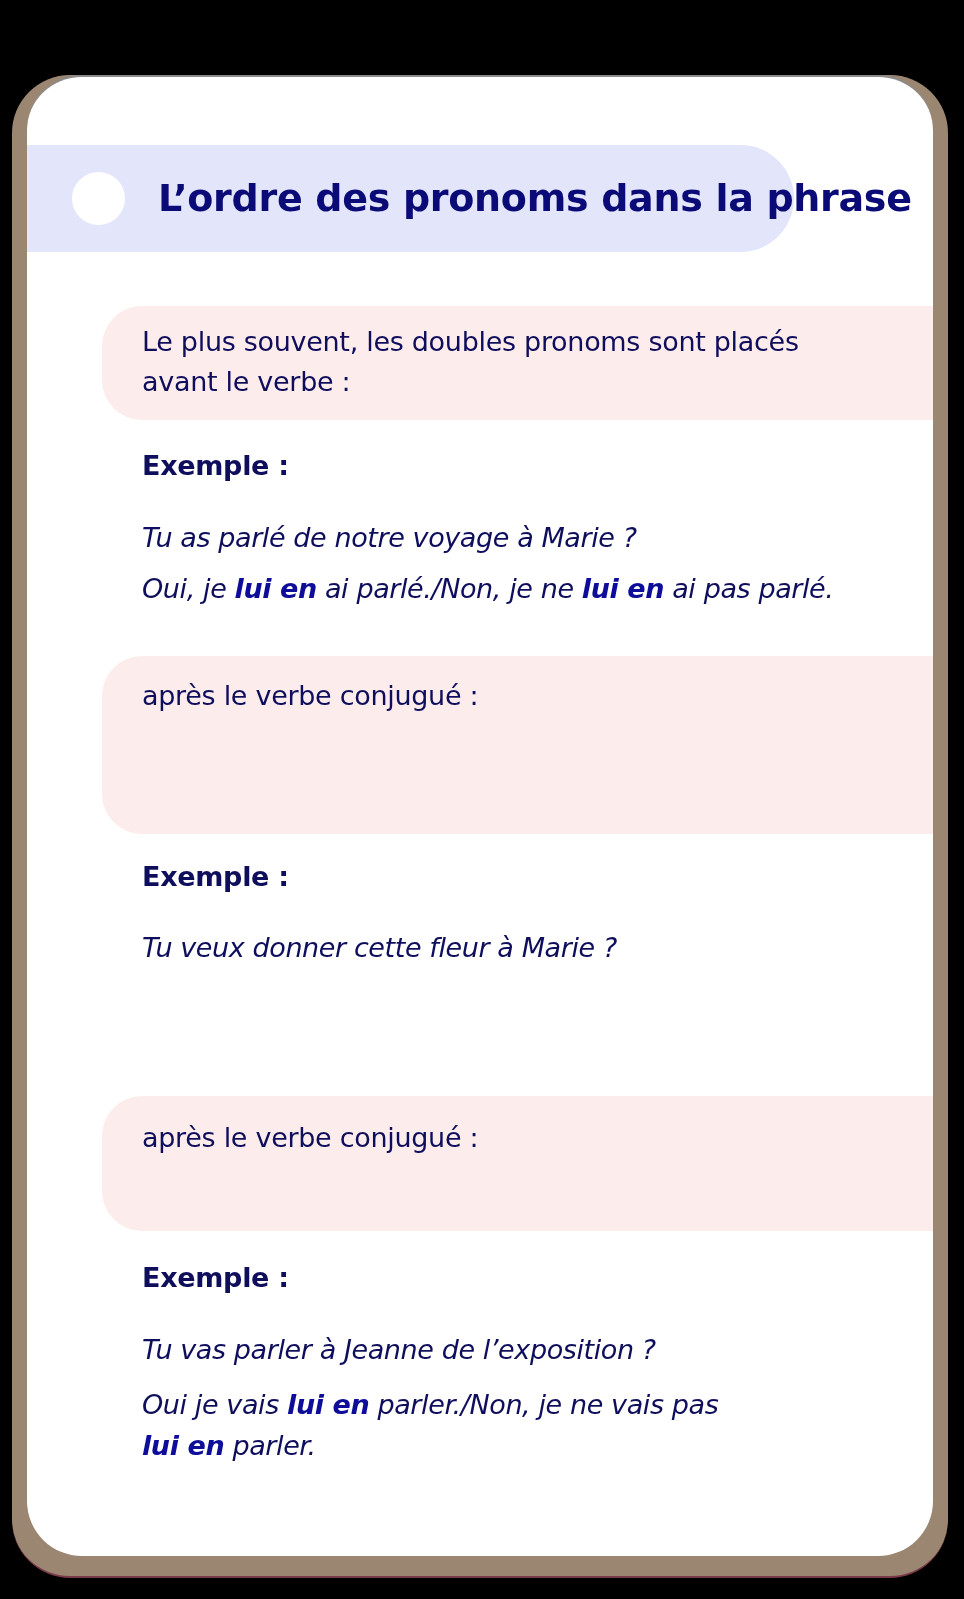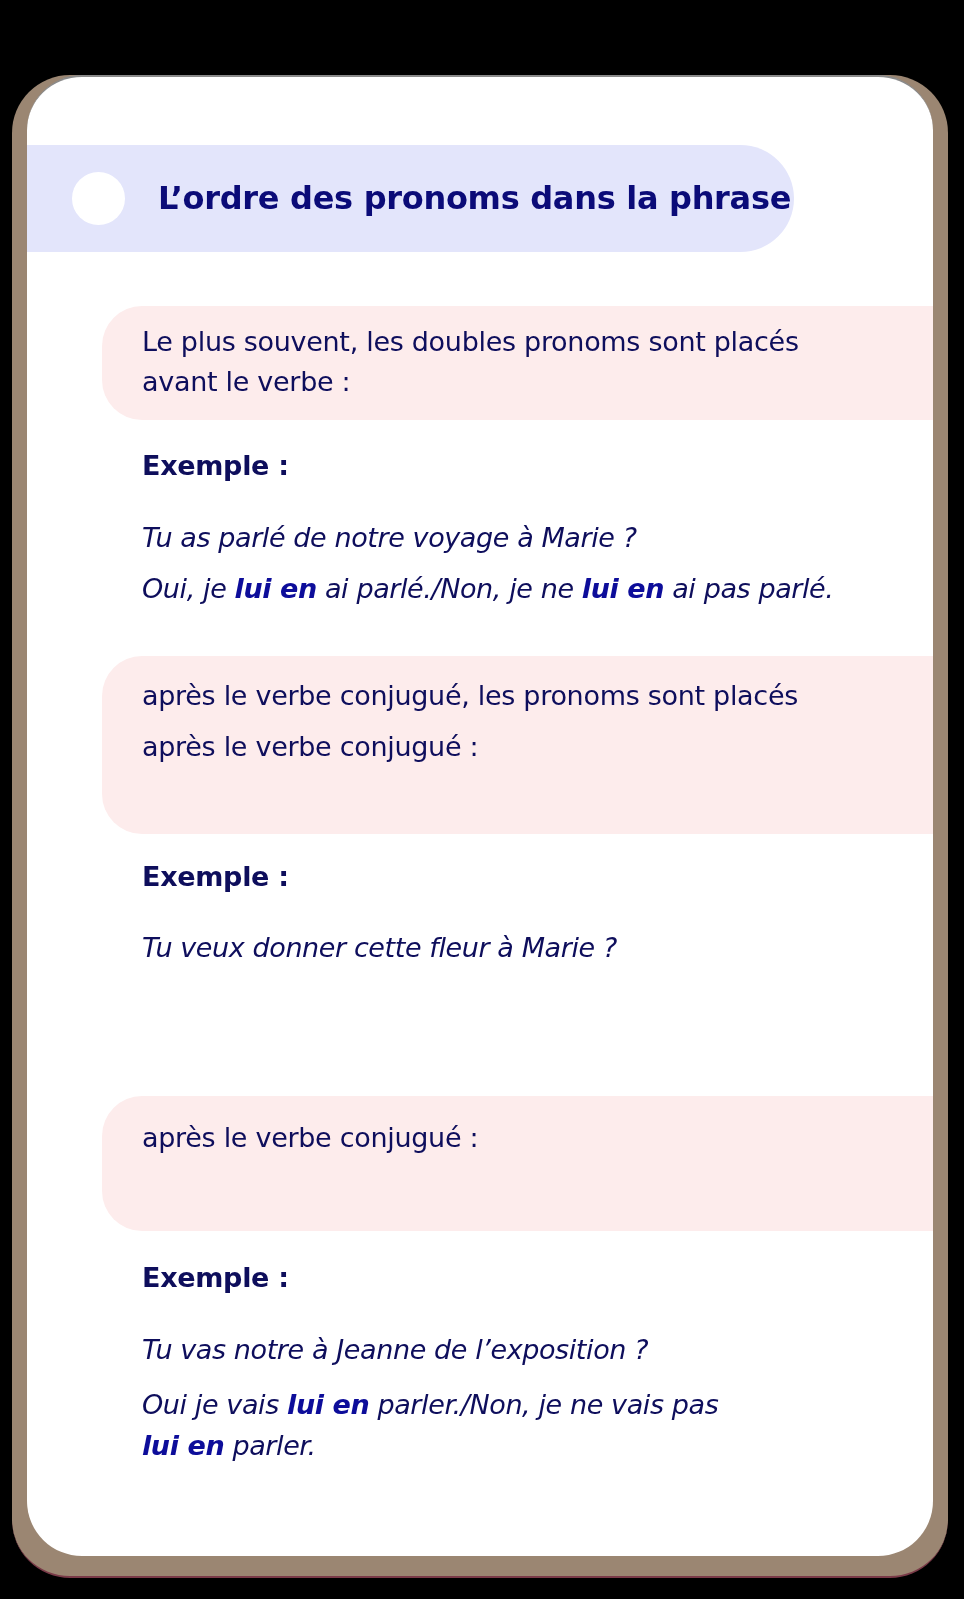--- a/index.html
+++ b/index.html
@@ -40,21 +40,21 @@
       position: absolute;
       left: 45px; top: 27px;
       width: 53px; height: 53px;
       border-radius: 50%;
       background: #ffffff;
     }
     .title-text {
       position: absolute;
       left: 131px; top: 0;
       height: 107px; line-height: 107px;
-      font-size: 32px; font-weight: bold;
+      font-size: 38px; font-weight: bold;
       color: #0b0b78;
       white-space: nowrap;
       letter-spacing: -0.3px;
     }
     .rule {
       position: absolute;
       left: 75px; right: 0;
       background: #fdecec;
       border-radius: 40px 0 0 40px;
       box-sizing: border-box;
@@ -97,28 +97,27 @@
     <p>Le plus souvent, les doubles pronoms sont placés</p>
     <p>avant le verbe :</p>
   </div>
   <div class="label" style="top:373px;">Exemple :</div>
   <div class="ex" style="top:445px;">Tu as parlé de notre voyage à Marie ?</div>
   <div class="ex" style="top:496px;">
     <span>Oui, je </span><span class="hl">lui en</span><span> ai parlé./Non, je ne </span><span class="hl">lui en</span><span> ai pas parlé.</span>
   </div>
 
   <div class="rule" style="top:579px;height:178px;padding-top:14px;line-height:51px;">
-    <p>après le verbe conjugué, les pronoms sont placés</p>
     <p>après le verbe conjugué :</p>
   </div>
   <div class="label" style="top:784px;">Exemple :</div>
   <div class="ex" style="top:855px;">Tu veux donner cette fleur à Marie ?</div>
 
   <div class="rule" style="top:1019px;height:135px;padding-top:16px;line-height:51px;">
     <p>après le verbe conjugué :</p>
   </div>
   <div class="label" style="top:1185px;">Exemple :</div>
-  <div class="ex" style="top:1257px;">Tu vas notre à Jeanne de l’exposition ?</div>
+  <div class="ex" style="top:1257px;">Tu vas parler à Jeanne de l’exposition ?</div>
   <div class="ex" style="top:1307px;line-height:41px;">
     <span>Oui je vais </span><span class="hl">lui en</span><span> parler./Non, je ne vais pas</span><br><span class="hl">lui en</span><span> parler.</span>
   </div>
 
 </div>
 
 </body></html>

